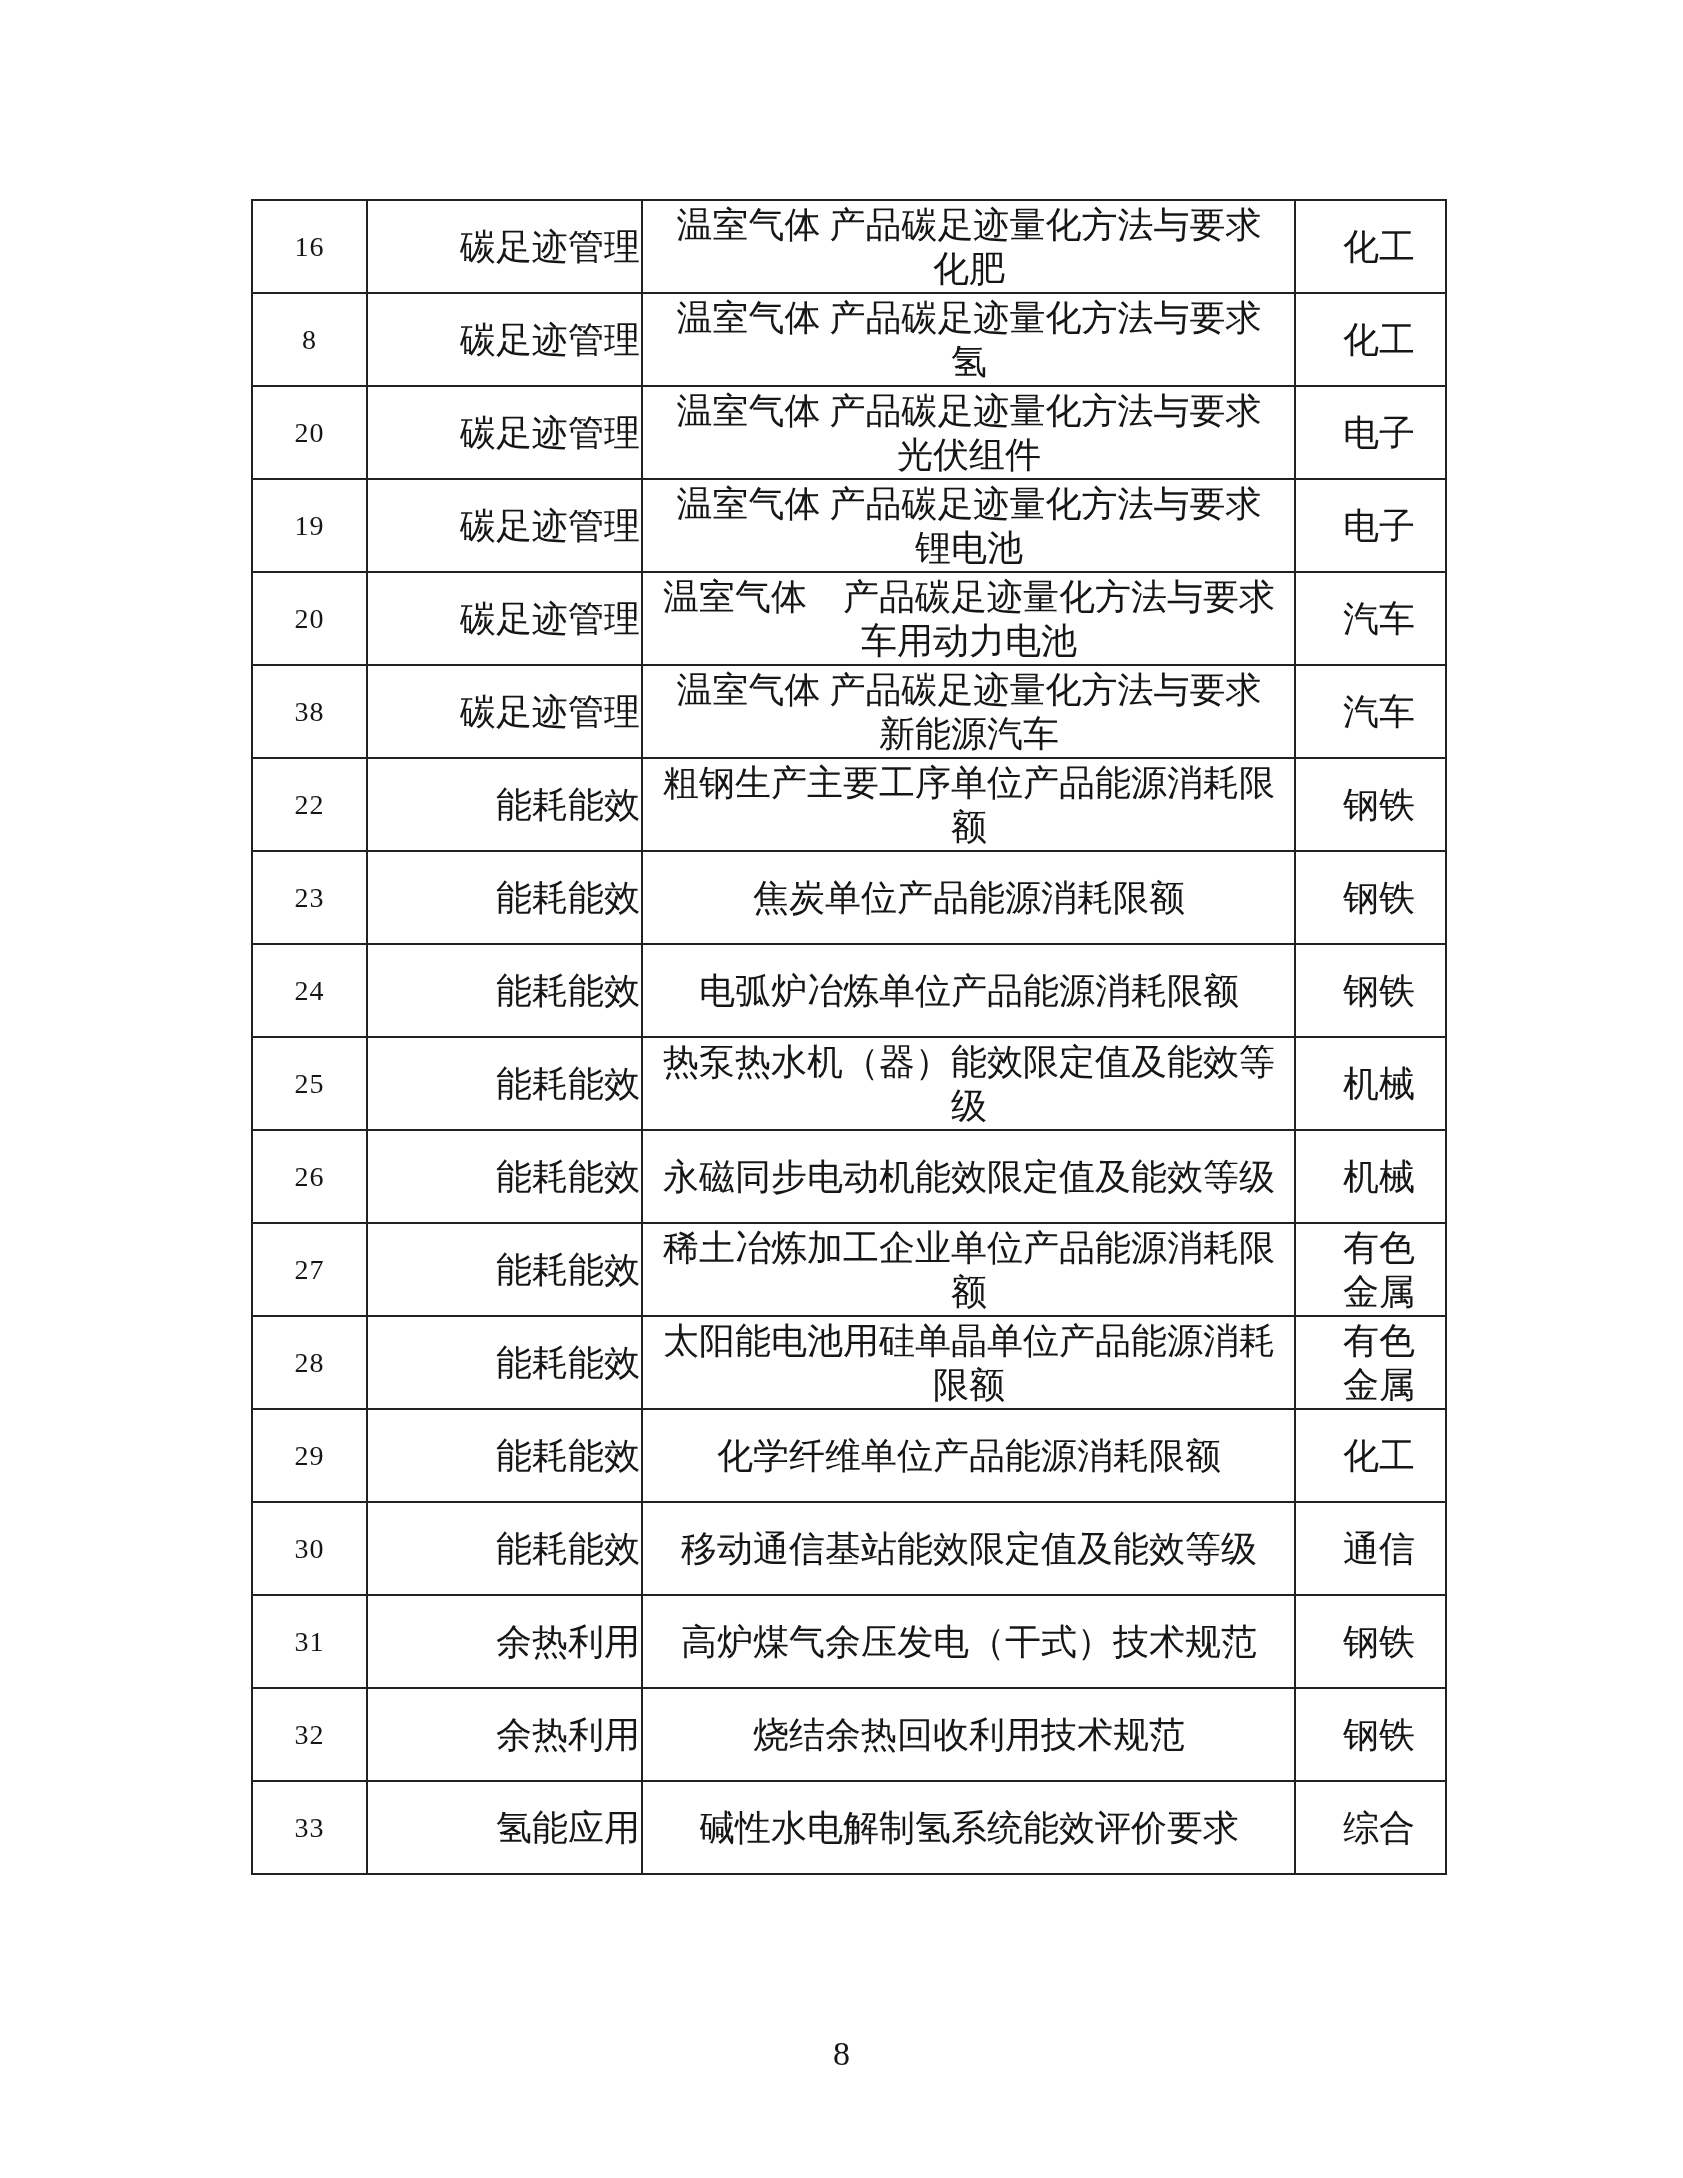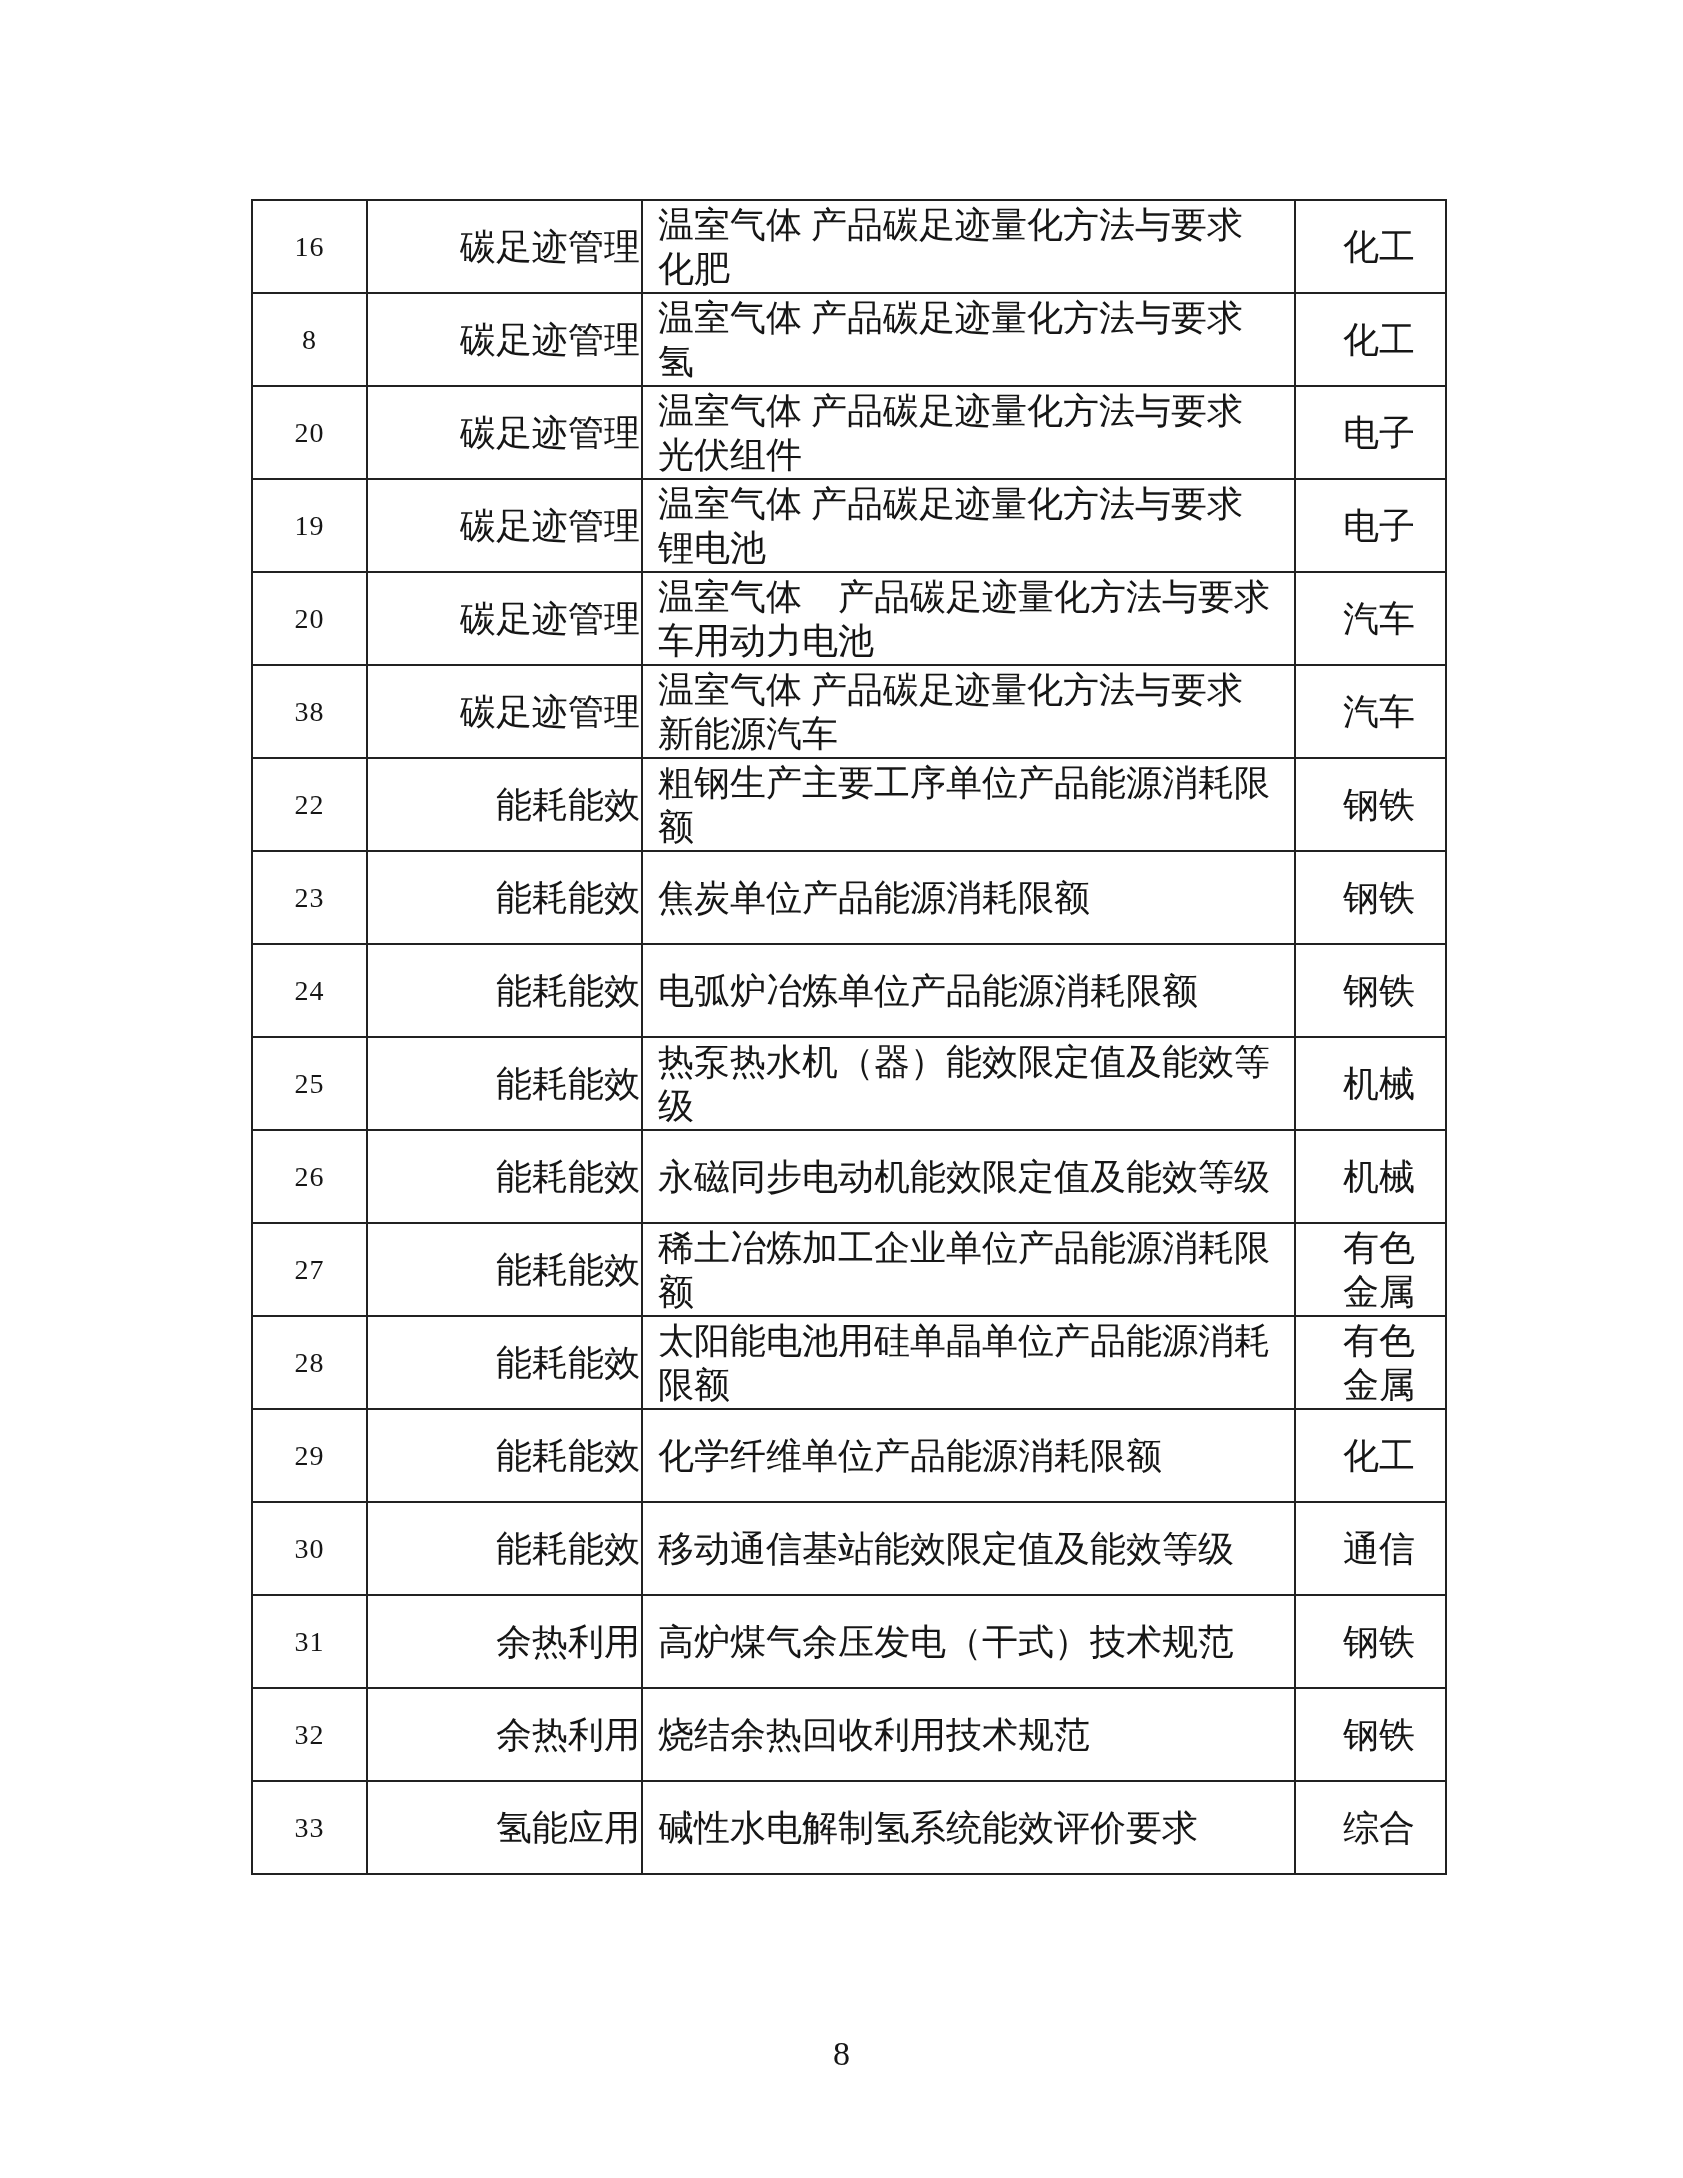--- a/index.html
+++ b/index.html
@@ -33,21 +33,21 @@
   }
   td.seq {
     text-align: center;
     font-size: 28px;
     letter-spacing: 1px;
   }
   td.category {
     text-align: right;
   }
   td.name {
-    text-align: left;
+    text-align: center;
     padding-left: 15px;
     padding-right: 14px;
   }
   td.industry {
     text-align: right;
     padding: 0 30px;
   }
   .page-footer {
     position: absolute;
     top: 2035px;

